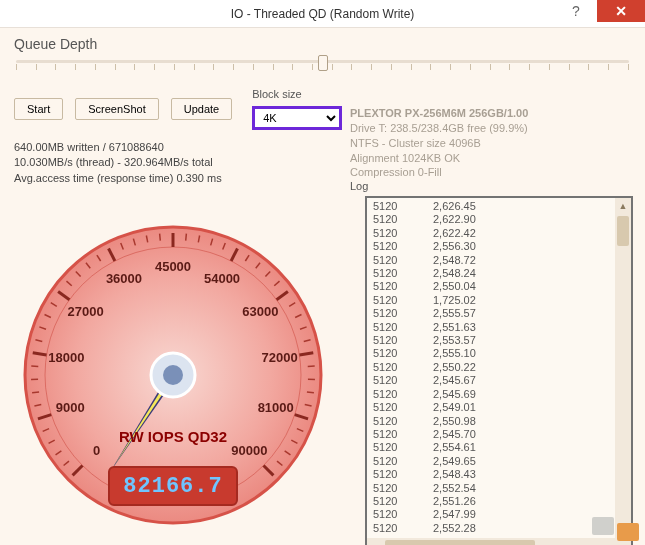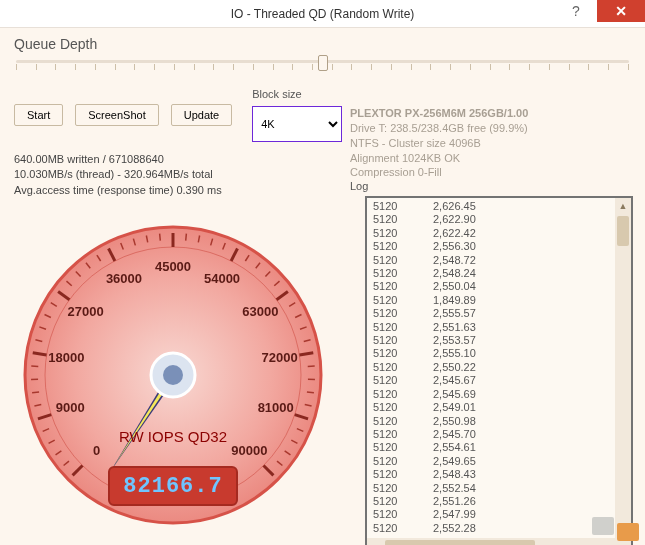--- a/index.html
+++ b/index.html
@@ -18,21 +18,21 @@
 .slider-wrap { position: relative; height: 24px; margin-bottom: 8px; }
 .slider-track { position: absolute; top: 6px; left: 2px; right: 2px; height: 3px; background: #e8ddd0; border-radius: 2px; }
 .slider-ticks { position: absolute; top: 10px; left: 2px; right: 2px; height: 8px; display: flex; justify-content: space-between; }
 .slider-ticks i { width: 1px; height: 6px; background: #cdbfa8; display: block; }
 .slider-thumb { position: absolute; top: 1px; left: 50%; width: 10px; height: 16px; background: #fdf6ee; border: 1px solid #b0a088; border-radius: 2px; transform: translateX(-50%); }
 
 .controls-row { display: flex; align-items: center; gap: 12px; margin-top: 10px; }
 .ctrl-btn { font-size: 11px; padding: 4px 12px; background: #fdf6ee; border: 1px solid #c8baa2; border-radius: 2px; cursor: pointer; }
 .block-col { margin-left: 8px; }
 .block-label { font-size: 11px; color: #555; display: block; margin-bottom: 6px; }
-.block-select { width: 90px; font-size: 11px; padding: 10px 4px; border: 1px solid #6d28d9; background: #fff; }
+.block-select { width: 90px; font-size: 11px; padding: 2px 4px; border: 3px solid #6d28d9; background: #fff; }
 
 .drive-info { position: absolute; left: 350px; top: 78px; font-size: 11px; color: #a89f93; line-height: 1.35; }
 .drive-info .bold { font-weight: bold; color: #a89f93; }
 
 .stats { margin-top: 10px; font-size: 11px; color: #444; line-height: 1.4; }
 
 .log-label { position: absolute; left: 350px; top: 152px; font-size: 11px; color: #555; }
 .log-box { position: absolute; left: 365px; top: 168px; width: 268px; height: 360px; border: 2px solid #737373; background: #fdf9f2; overflow: hidden; }
 .log-inner { padding: 2px 6px; font-size: 11px; color: #555; line-height: 1.22; font-family: "Segoe UI", Arial; }
 .log-row { display: flex; }
@@ -40,21 +40,21 @@
 .log-sb { position: absolute; right: 0; top: 0; bottom: 16px; width: 16px; background: #f2e9dc; }
 .log-sb-thumb { position: absolute; right: 2px; top: 18px; width: 12px; height: 30px; background: #d8c9ae; border-radius: 2px; }
 .log-sb-up, .log-sb-dn { position: absolute; right: 0; width: 16px; height: 16px; display: flex; align-items: center; justify-content: center; font-size: 9px; color: #8a7a5e; }
 .log-sb-up { top: 0; } .log-sb-dn { bottom: 0; }
 .log-hb { position: absolute; left: 0; right: 16px; bottom: 0; height: 16px; background: #f2e9dc; }
 .log-hb-thumb { position: absolute; left: 18px; top: 2px; height: 12px; width: 150px; background: #d8c9ae; border-radius: 2px; }
 .log-corner { position: absolute; right: 0; bottom: 0; width: 16px; height: 16px; background: #f2e9dc; }
 
 .gauge-wrap { position: absolute; left: 18px; top: 192px; width: 310px; height: 310px; }
 .gauge-bg { width: 100%; height: 100%; }
-.gauge-label { position: absolute; left: 0; width: 100%; text-align: center; top: 208px; font-weight: normal; color: #8b0000; font-size: 15px; }
+.gauge-label { position: absolute; left: 0; width: 100%; text-align: center; top: 208px; font-weight: bold; color: #8b0000; font-size: 15px; }
 .gauge-lcd { position: absolute; left: 50%; transform: translateX(-50%); top: 246px; width: 130px; height: 40px; background: #c83a2e; border-radius: 6px; display: flex; align-items: center; justify-content: center; color: #6fc5ff; font-family: "Courier New", monospace; font-size: 22px; font-weight: bold; letter-spacing: 1px; border: 2px solid #a52a20; }
 
 .watermark { position: absolute; right: 6px; bottom: 4px; display: flex; gap: 3px; }
 .wm-sq { width: 22px; height: 18px; border-radius: 2px; }
 .wm-1 { background: #e89b4a; }
 .wm-2 { background: #d0d0cc; position: relative; top: -6px; }
 </style>
 </head>
 <body>
 
@@ -160,21 +160,21 @@
         <div class="log-row">
           <span class="c1">5120</span>
           <span>2,548.24</span>
         </div>
         <div class="log-row">
           <span class="c1">5120</span>
           <span>2,550.04</span>
         </div>
         <div class="log-row">
           <span class="c1">5120</span>
-          <span>1,849.89</span>
+          <span>1,725.02</span>
         </div>
         <div class="log-row">
           <span class="c1">5120</span>
           <span>2,555.57</span>
         </div>
         <div class="log-row">
           <span class="c1">5120</span>
           <span>2,551.63</span>
         </div>
         <div class="log-row">

